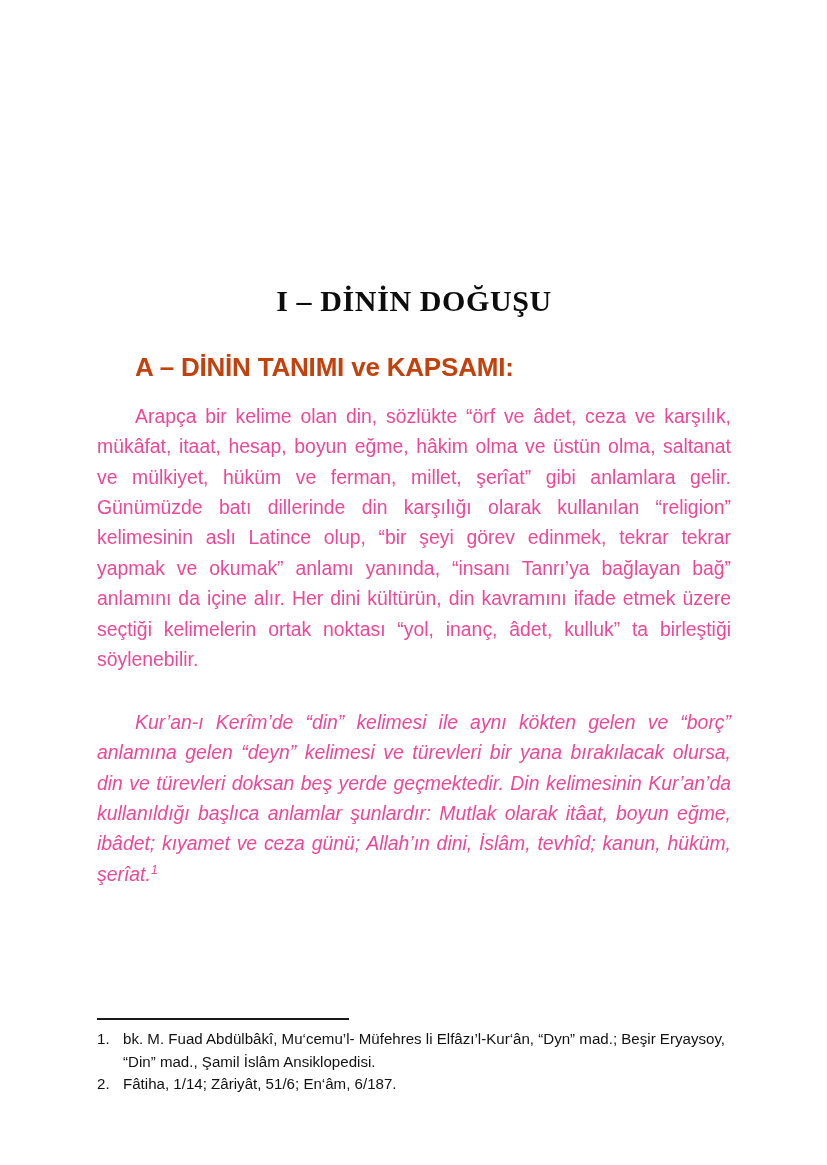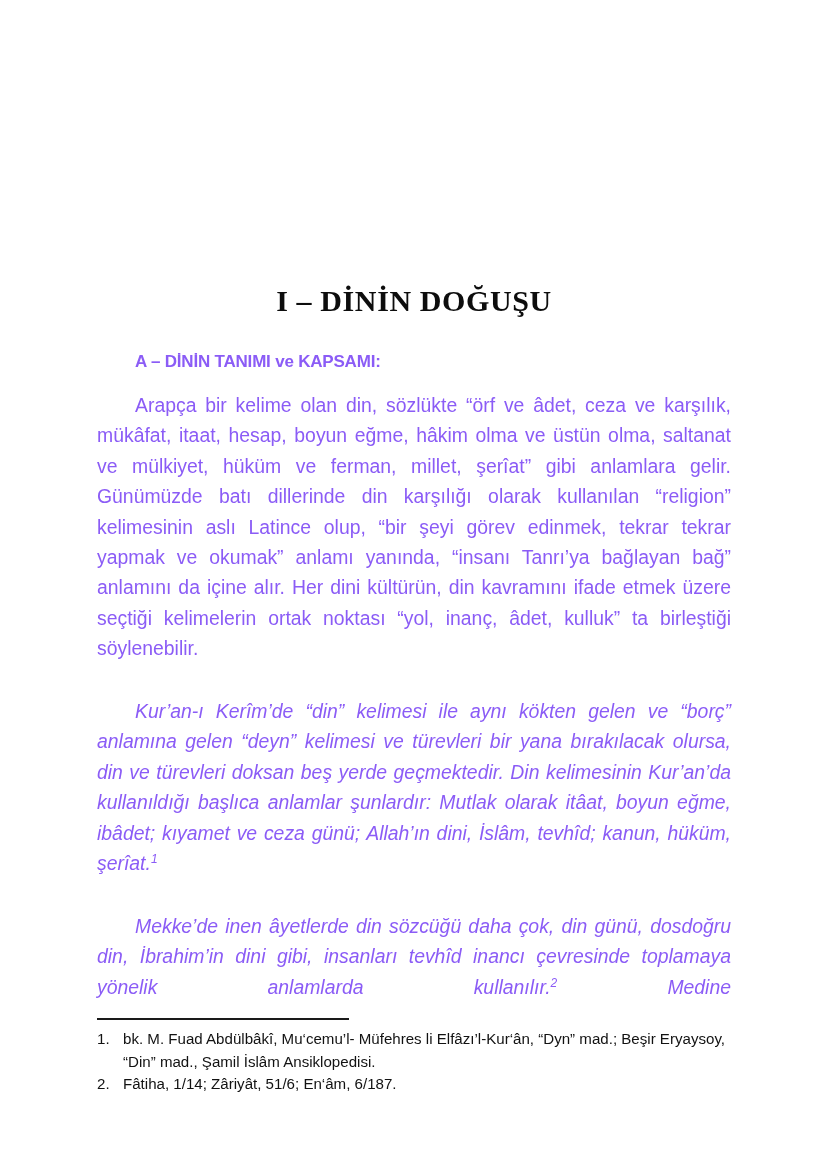--- a/index.html
+++ b/index.html
@@ -37,36 +37,36 @@
     text-align: center;
     color: #0d0d0d;
     margin: 0;
     padding-top: 272px;
     line-height: 1.15;
     white-space: pre;
   }
   .section-title {
     font-family: "Liberation Sans", sans-serif;
     font-weight: bold;
-    font-size: 17px;
+    font-size: 26px;
     letter-spacing: -0.2px;
-    color: #8b5cf6;
+    color: #c2410c;
     margin: 0;
     padding-top: 33px;
     padding-left: 38px;
     line-height: 1.2;
     white-space: pre;
   }
 
   
   .body-para {
     font-family: "Liberation Sans", sans-serif;
     font-size: 19.4px;
     line-height: 30.4px;
-    color: #8b5cf6;
+    color: #ec4899;
     text-align: justify;
     text-justify: inter-word;
     margin: 0;
     hyphens: manual;
     -webkit-hyphens: manual;
   }
   .body-para.first { margin-top: 18px; }
   .body-para + .body-para { margin-top: 2px; font-style: italic; }
   .body-para .indent { display: inline-block; width: 38px; }
   
@@ -126,21 +126,20 @@
   <div class="content">
 
     <h1 class="chapter-title">I – DİNİN DOĞUŞU</h1>
 
     <h2 class="section-title">A – DİNİN TANIMI ve KAPSAMI:</h2>
 
     <p class="body-para first"><span class="indent"></span><span>Arapça bir kelime olan din, sözlükte “örf ve âdet, ceza ve karşılık, mükâfat, itaat, hesap, boyun eğme, hâkim olma ve üstün olma, saltanat ve mülkiyet, hüküm ve ferman, millet, şerîat” gibi anlamlara gelir. Günümüzde batı dillerinde din karşılığı olarak kullanılan “religion” kelimesinin aslı Latince olup, “bir şeyi görev edinmek, tekrar tekrar yapmak ve okumak” anlamı yanında, “insanı Tanrı’ya bağlayan bağ” anlamını da içine alır. Her dini kültürün, din kavramını ifade etmek üzere seçtiği kelimelerin ortak noktası “yol, inanç, âdet, kulluk” ta birleştiği söylenebilir.</span></p>
 
     <p class="body-para"><span class="indent"></span><span>Kur’an-ı Kerîm’de “din” kelimesi ile aynı kökten gelen ve “borç” anlamına gelen “deyn” kelimesi ve türevleri bir yana bırakılacak olursa, din ve türevleri doksan beş yerde geçmektedir. Din kelimesinin Kur’an’da kullanıldığı başlıca anlamlar şunlardır: Mutlak olarak itâat, boyun eğme, ibâdet; kıyamet ve ceza günü; Allah’ın dini, İslâm, tevhîd; kanun, hüküm, şerîat.</span><sup class="fn">1</sup></p>
 
-    <p class="body-para"><span class="indent"></span><span>Mekke’de inen âyetlerde din sözcüğü daha çok, din günü, dosdoğru din, İbrahim’in dini gibi, insanları tevhîd inancı çevresinde toplamaya yönelik anlamlarda kullanılır.</span><sup class="fn">2</sup><span> Medine</span></p>
 
   </div>
 
   <div class="footnotes">
     <hr class="fn-rule">
     <ol class="fn-list">
       <li class="fn-item">
         <span class="fn-num">1.</span>
         <span class="fn-text">bk. M. Fuad Abdülbâkî, Mu‘cemu’l- Müfehres li Elfâzı’l-Kur‘ân, “Dyn” mad.; Beşir Eryaysoy, “Din” mad., Şamil İslâm Ansiklopedisi.</span>
       </li>

